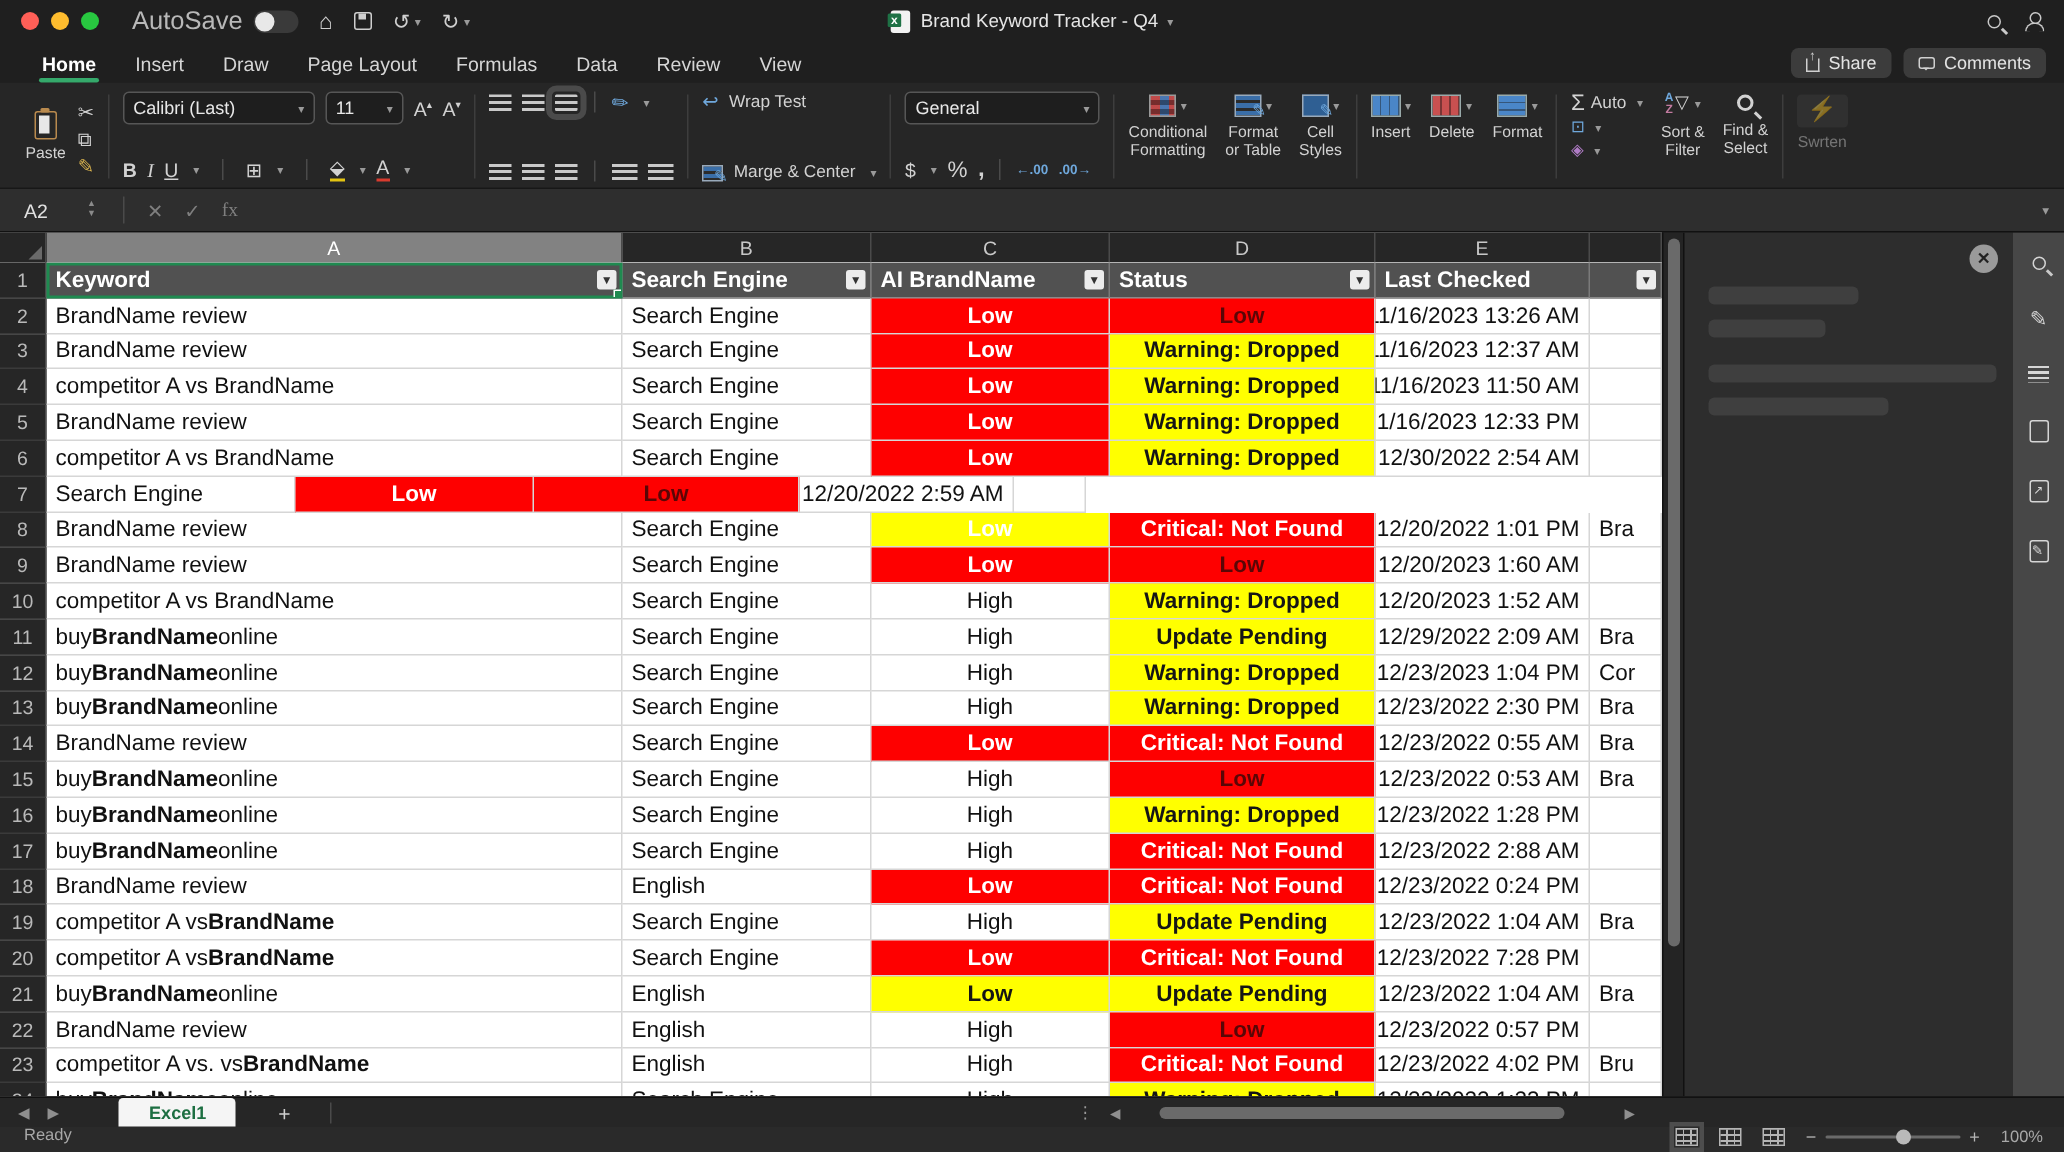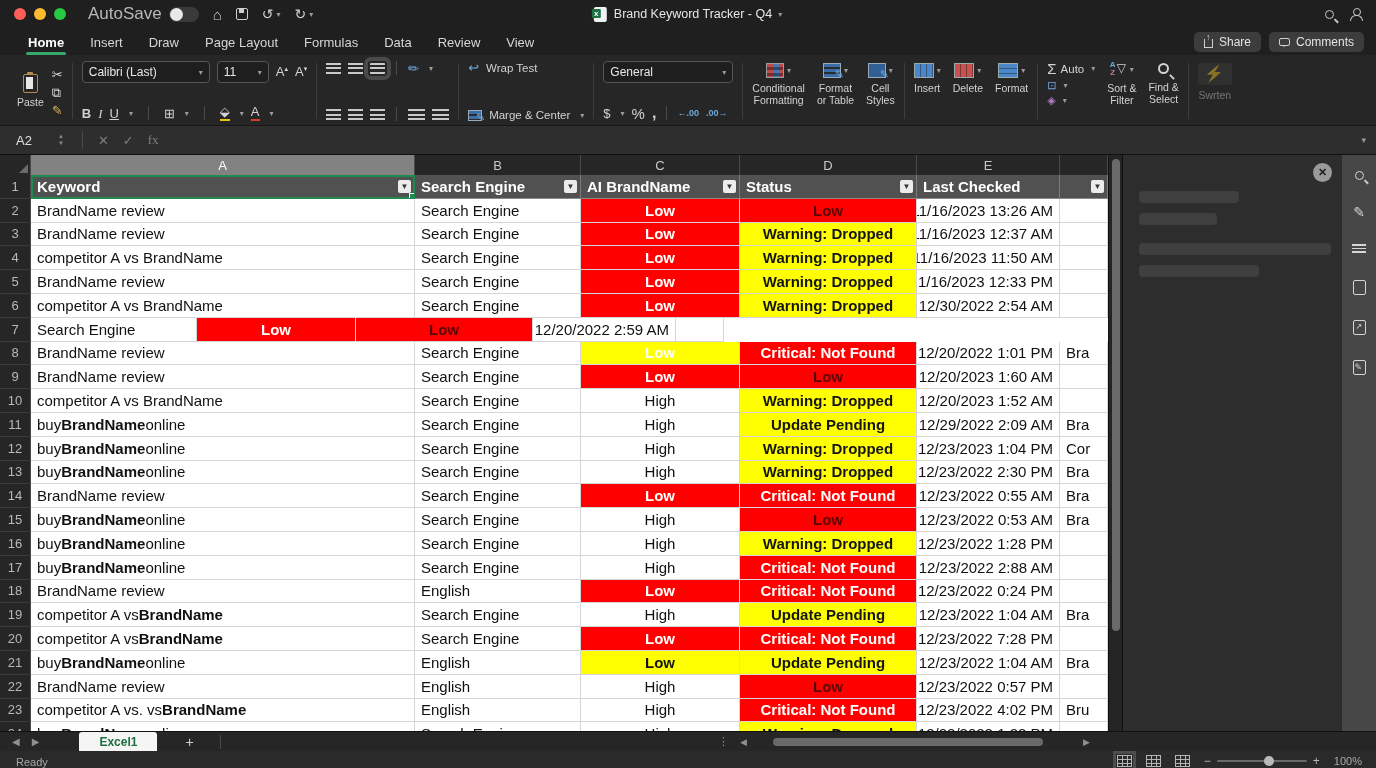--- a/index.html
+++ b/index.html
@@ -136,21 +136,21 @@
      padding:0 20px;margin-left:40px;border-radius:3px 3px 0 0}
   .addsheet{color:#cfcfcf;font-size:14px;margin-left:28px}
   .tdiv{width:1px;height:14px;background:#4a4a4a;margin-left:26px}
   .dots{color:#9a9a9a;font-size:11px;position:absolute;left:718px;letter-spacing:1px}
   .hscroll{position:absolute;left:736px;width:358px;height:12px;top:4px;display:flex;align-items:center}
   .harrow{color:#8f8f8f;font-size:9px;padding:0 4px}
   .htrack{flex:1;height:10px;position:relative}
   .hthumb{position:absolute;left:22px;right:36px;top:1px;height:8px;background:#6a6a6a;border-radius:4px}
 
   
-  .statusbar{height:17px;background:#2a2a2a;display:flex;align-items:flex-end;flex-shrink:0;font-size:11px;color:#a8a8a8;position:relative}
+  .statusbar{height:17px;background:#2a2a2a;display:flex;align-items:flex-start;flex-shrink:0;font-size:11px;color:#a8a8a8;position:relative}
   .ready{margin-left:16px}
   .sb-right{position:absolute;right:14px;display:flex;align-items:center;gap:14px}
   .view-ico{width:15px;height:12px;border:1px solid #b5b5b5;background:repeating-linear-gradient(90deg,transparent 0 4px,#b5b5b5 4px 5px),repeating-linear-gradient(transparent 0 3px,#b5b5b5 3px 4px)}
   .view-ico.active{outline:3px solid #4d4d4d;outline-offset:1px}
   .zoomer{display:flex;align-items:center;gap:6px}
   .ztrack{width:90px;height:2.5px;background:#6a6a6a;border-radius:2px;position:relative}
   .zthumb{position:absolute;left:52%;top:-4px;width:10px;height:10px;background:#b9b9b9;border-radius:50%}
   .zsign{color:#b5b5b5;font-size:12px}
 </style>
 </head>

